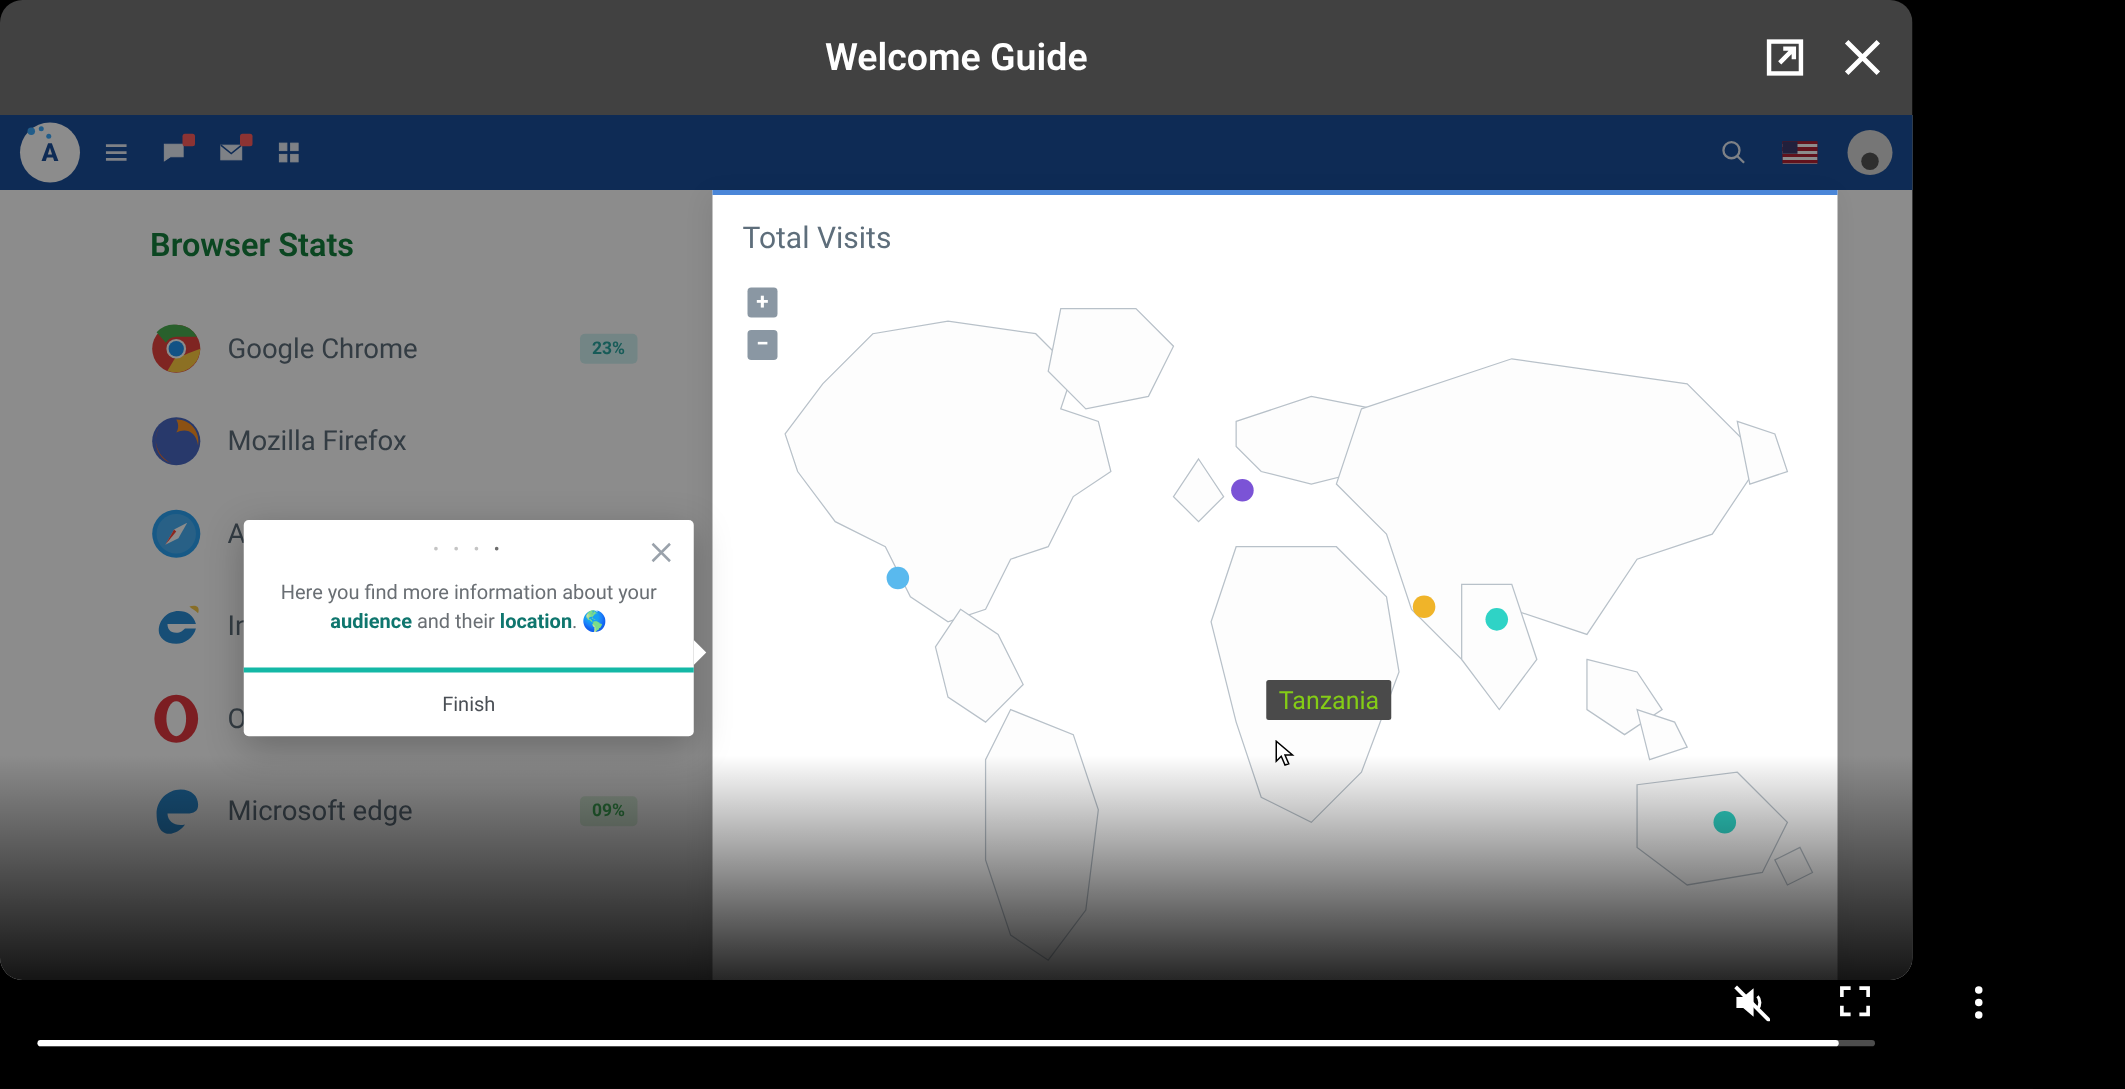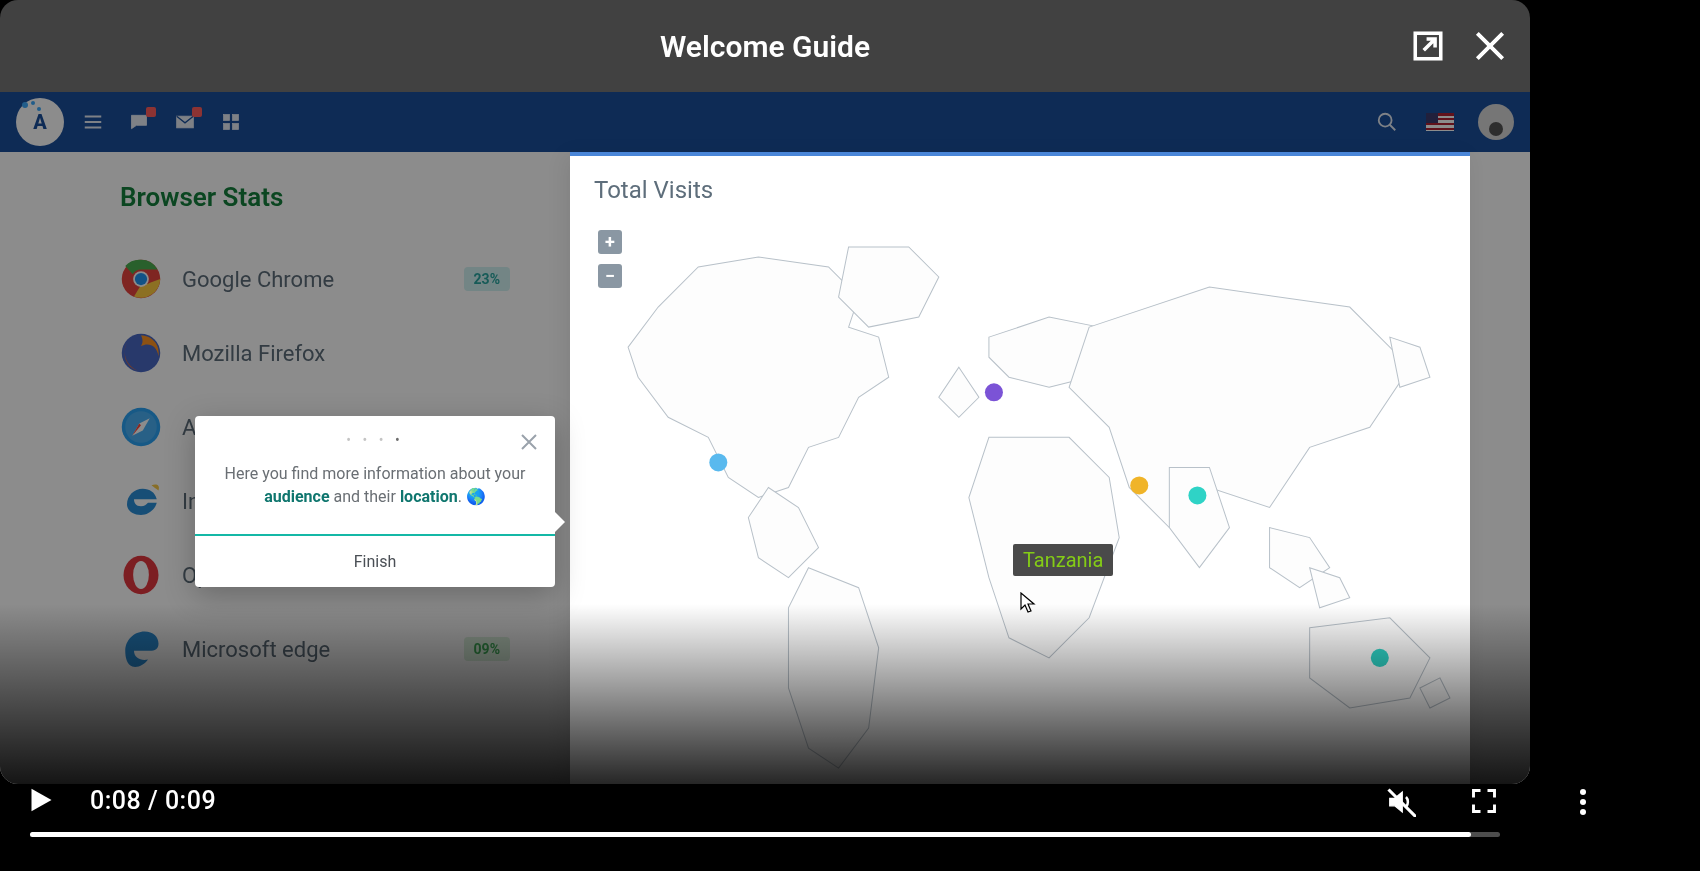--- a/index.html
+++ b/index.html
@@ -59,21 +59,21 @@
 
   
   .tour-card { position:absolute; left:195px; top:324px; width:360px; background:#fff; border-radius:4px; box-shadow:0 8px 30px rgba(0,0,0,0.25); z-index:26; }
   .tour-card:after { content:""; position:absolute; right:-10px; top:96px; width:0;height:0;border-top:10px solid transparent;border-bottom:10px solid transparent;border-left:10px solid #fff; }
   .tour-dots { text-align:center; padding-top:16px; color:#c4c4c4; letter-spacing:4px; font-size:14px; }
   .tour-dots .active-dot{ color:#6d6d6d; }
   .tour-close { position:absolute; right:14px; top:14px; width:24px;height:24px; cursor:pointer; }
   .tour-close svg{stroke:#9aa2ab;stroke-width:2;}
   .tour-body { padding:14px 26px 26px; text-align:center; font-size:16px; color:#6a6f74; line-height:1.45; }
   .tour-body b { color:#0f766e; font-weight:700; }
-  .tour-foot { border-top:2px solid #14b8a6; text-align:center; padding:16px 0; font-size:16px; color:#4a4f55; cursor:pointer; }
+  .tour-foot { border-top:4px solid #14b8a6; text-align:center; padding:16px 0; font-size:16px; color:#4a4f55; cursor:pointer; }
 
   
   .guide-pill { position:absolute; left:606px; bottom:10px; width:300px; height:60px; background:#efefef; border:2px solid #b6b6b6; border-radius:4px; display:flex; align-items:center; z-index:3; }
   .guide-pill .sq { width:28px;height:28px;background:#4a4a4a;margin:0 32px 0 16px; }
   .guide-pill span { color:#6b6b6b; font-weight:600; font-size:15px; }
 
   
   .shot-fade { position:absolute; left:0; right:0; bottom:0; height:180px; background:linear-gradient(to top, rgba(0,0,0,0.85), rgba(0,0,0,0)); z-index:27; pointer-events:none; }
 
   
@@ -298,30 +298,20 @@
         <div class="sq"></div>
         <span>Welcome Guide</span>
       </div>
 
     </div>
 
     <div class="shot-fade"></div>
   </div>
 
   <div class="video-controls">
-    <div class="vc-row">
-      <div class="play-btn">
-        <svg viewBox="0 0 24 24" width="30" height="30">
-            <path d="M6 3 L22 12 L6 21 Z"></path>
-          </svg>
-      </div>
-      <div class="vc-time">
-        <span>0:08</span><span> / </span><span>0:09</span>
-      </div>
-    </div>
     <div class="vc-right">
       <div class="ico">
         <svg viewBox="0 0 24 24" width="30" height="30">
             <path d="M3 9v6h4l6 5V4L7 9H3z"></path>
             <path d="M16 8c2 2 2 6 0 8" fill="none" stroke-width="2"></path>
             <path d="M2 2 L24 24" stroke-width="2.5"></path>
           </svg>
       </div>
       <div class="ico">
         <svg viewBox="0 0 24 24" width="28" height="28">

